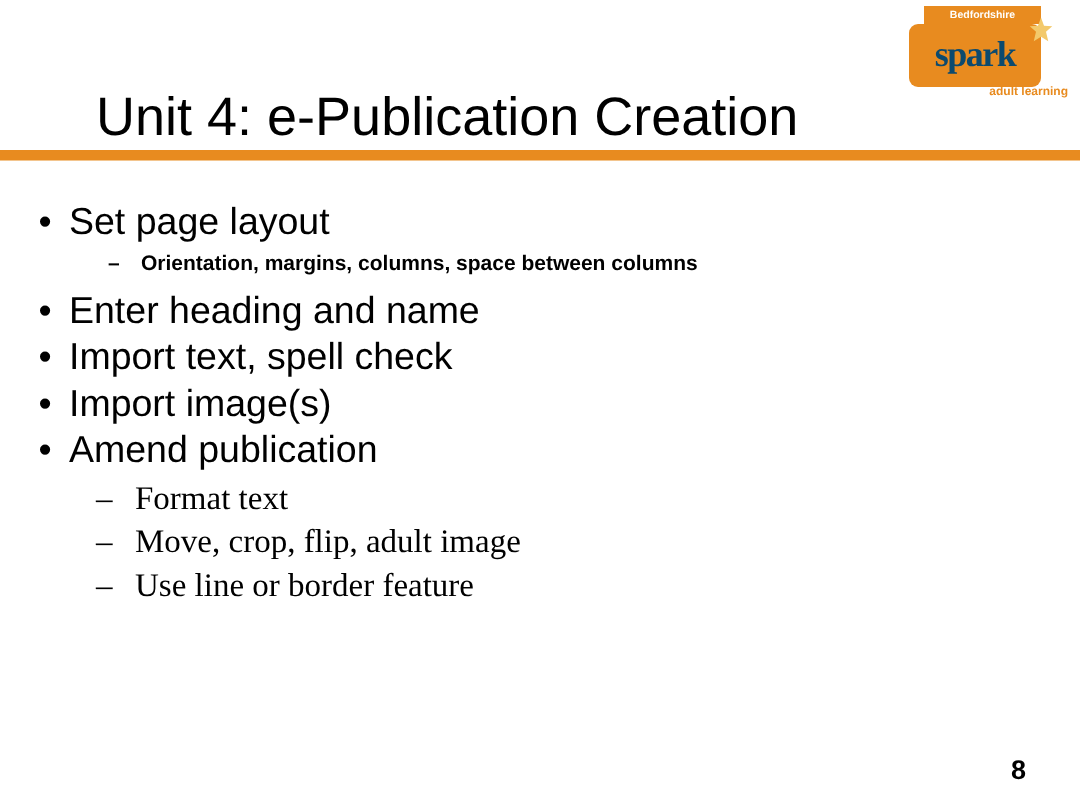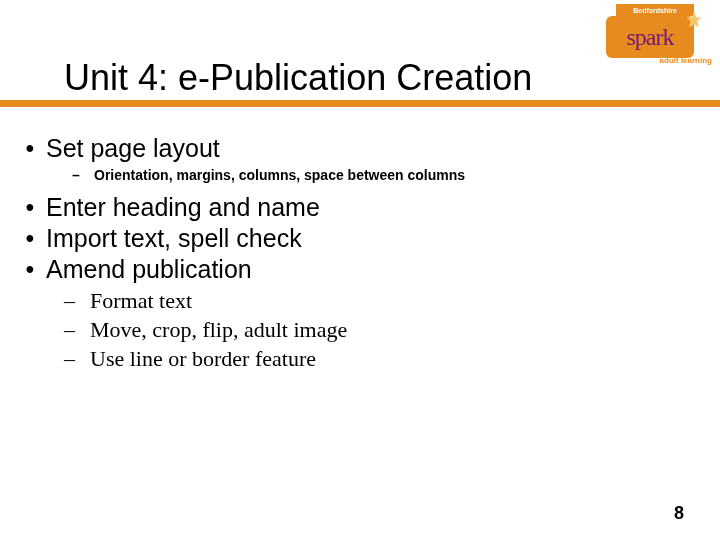--- a/index.html
+++ b/index.html
@@ -11,21 +11,21 @@
   .logo .bedford {
     position: absolute; top: 0; left: 10px; right: 18px; height: 12px;
     background: #e88b1f; display: flex; align-items: center; justify-content: center;
   }
   .logo .bedford-text { font-size: 7px; font-weight: bold; color: #fff; }
   .logo .spark-box {
     position: absolute; top: 12px; left: 0; width: 88px; height: 42px;
     background: #e88b1f; border-radius: 6px;
     display: flex; align-items: center; justify-content: center;
   }
-  .logo .spark-text { font-family: Georgia, serif; font-size: 24px; color: #701a75; font-weight: normal; letter-spacing: -1px; }
+  .logo .spark-text { font-family: Georgia, serif; font-size: 24px; color: #0c4a6e; font-weight: bold; letter-spacing: -1px; }
   .logo .star {
     position: absolute; top: 6px; left: 78px; width: 20px; height: 20px;
     color: #f3c96b;
   }
   .logo .adult {
     position: absolute; top: 52px; right: 0; font-size: 8px; color: #e88b1f; font-weight: bold;
   }
   .title {
     position: absolute; top: 57px; left: 64px;
     font-size: 36px; font-weight: normal;
@@ -70,20 +70,21 @@
 
   <div class="body">
     <ul class="top">
       <li><span class="bullet">•</span><span>Set page layout</span>
         <ul class="sub">
           <li><span class="dash">–</span><span>Orientation, margins, columns, space between columns</span></li>
         </ul>
       </li>
       <li><span class="bullet">•</span><span>Enter heading and name</span></li>
       <li><span class="bullet">•</span><span>Import text, spell check</span></li>
+      <li><span class="bullet">•</span><span>Import image(s)</span></li>
       <li><span class="bullet">•</span><span>Amend publication</span>
         <ul class="sub second">
           <li><span class="dash">–</span><span>Format text</span></li>
           <li><span class="dash">–</span><span>Move, crop, flip, adult image</span></li>
           <li><span class="dash">–</span><span>Use line or border feature</span></li>
         </ul>
       </li>
     </ul>
   </div>
 

